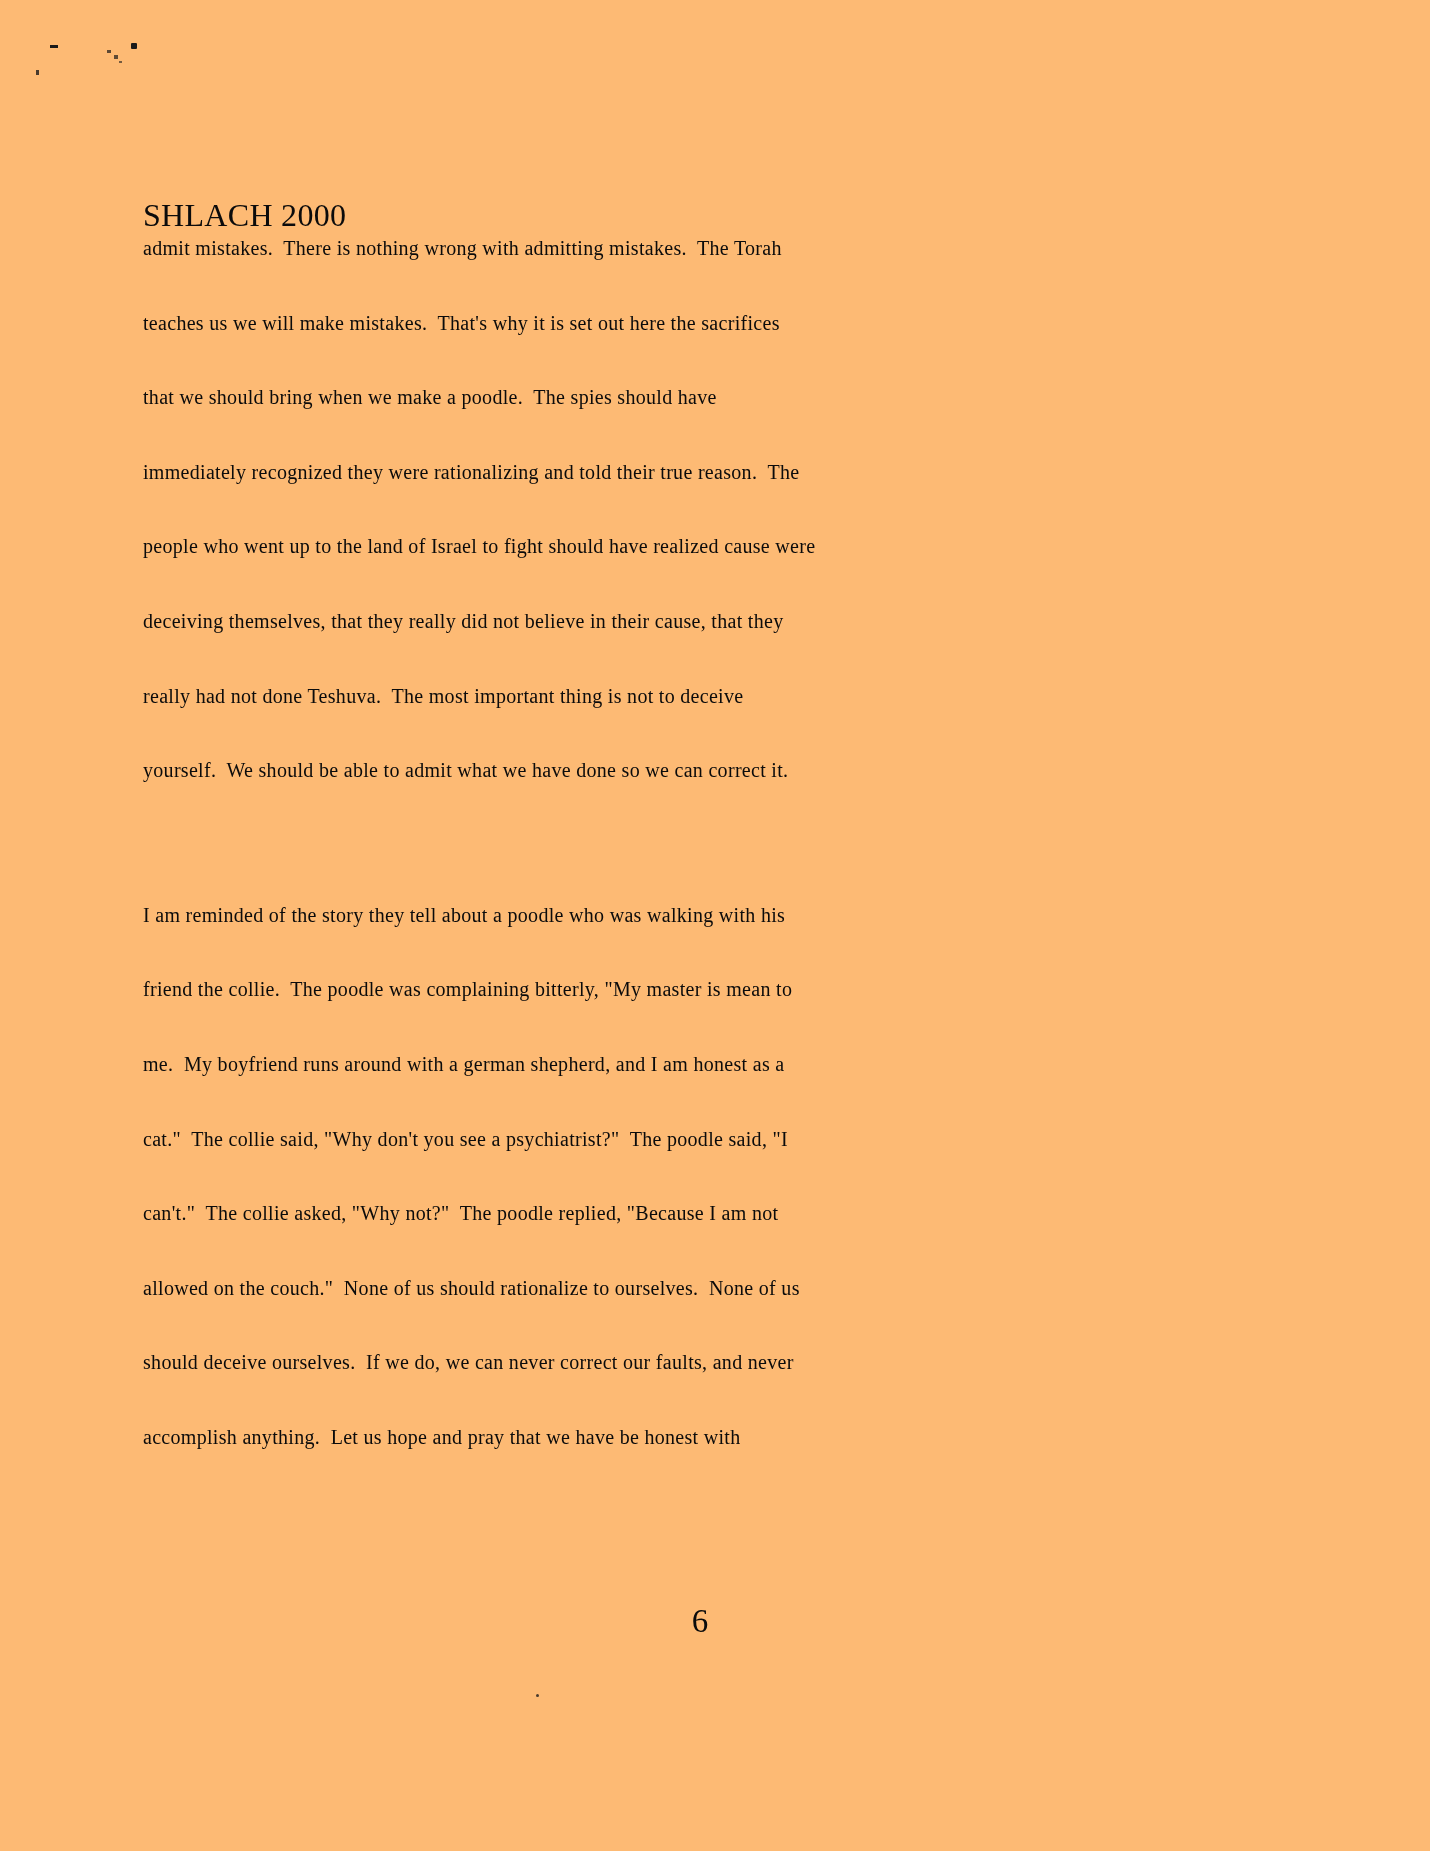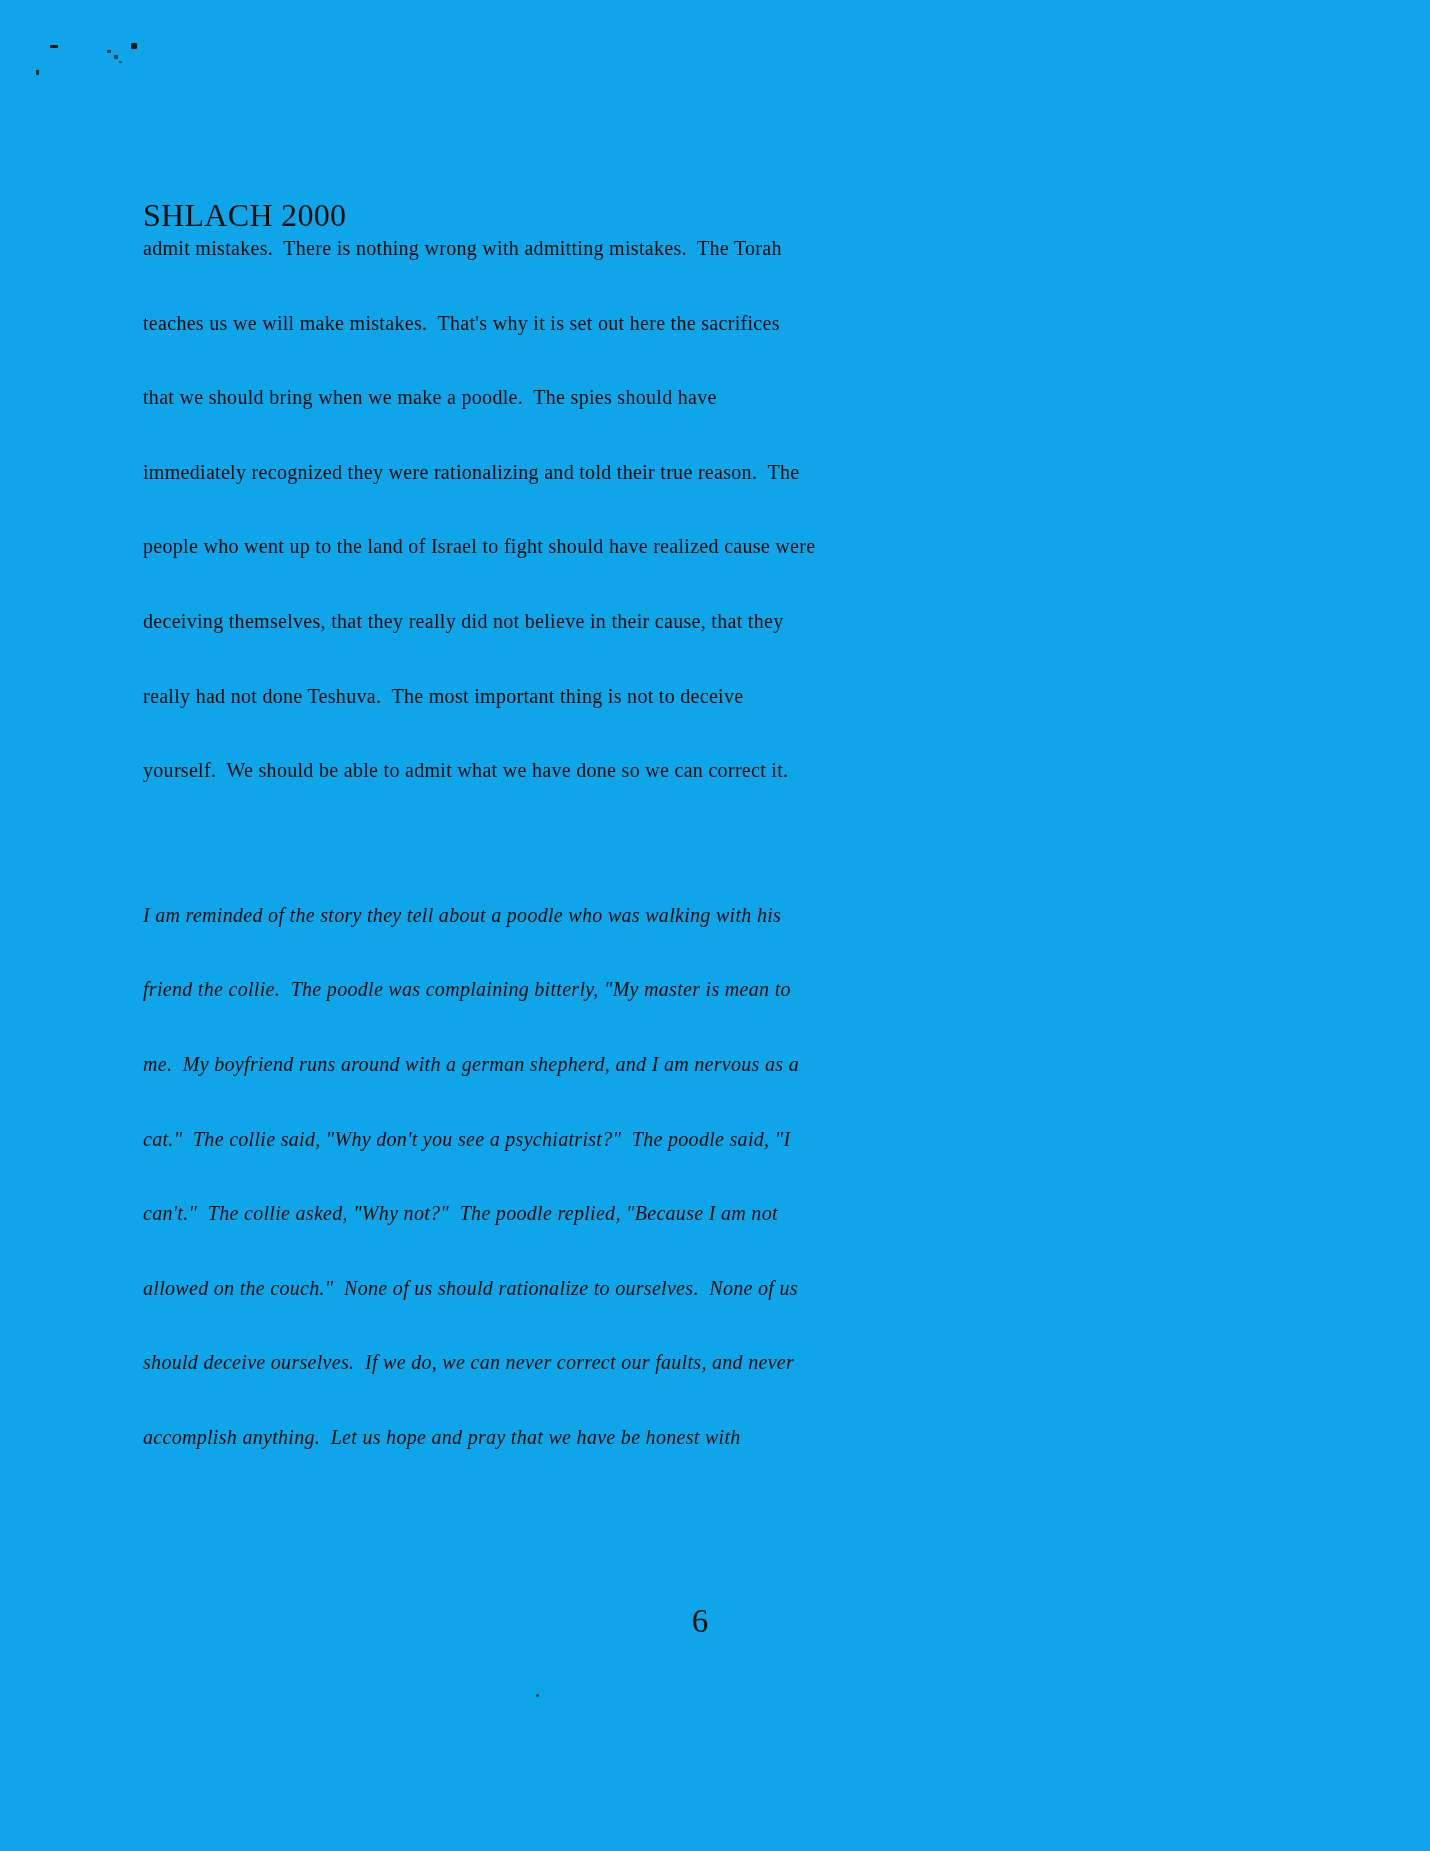--- a/index.html
+++ b/index.html
@@ -4,21 +4,21 @@
 <style>
   html, body {
     margin: 0;
     padding: 0;
     background: #e8e8e8;
   }
   .page {
     position: relative;
     width: 1430px;
     height: 1851px;
-    background: #0ea5e9;
+    background: #fdba74;
     overflow: hidden;
     font-family: "Liberation Serif", "DejaVu Serif", serif;
     color: #0b0b0b;
   }
   .doc-header {
     position: absolute;
     left: 143px;
     top: 123px;
     font-size: 32px;
     line-height: 37px;
@@ -31,21 +31,20 @@
     top: 211px;
     width: 1160px;
   }
   .paragraph {
     line-height: 74.6px;
     font-size: 20px;
     letter-spacing: 0.3px;
   }
   .paragraph.second {
     margin-top: 70px;
-    font-style: italic;
   }
   .line {
     white-space: pre;
   }
   .page-number {
     position: absolute;
     left: 640px;
     top: 1601px;
     width: 120px;
     text-align: center;
@@ -89,21 +88,21 @@
       <div class="line">immediately recognized they were rationalizing and told their true reason.  The</div>
       <div class="line">people who went up to the land of Israel to fight should have realized cause were</div>
       <div class="line">deceiving themselves, that they really did not believe in their cause, that they</div>
       <div class="line">really had not done Teshuva.  The most important thing is not to deceive</div>
       <div class="line">yourself.  We should be able to admit what we have done so we can correct it.</div>
     </div>
 
     <div class="paragraph second">
       <div class="line">I am reminded of the story they tell about a poodle who was walking with his</div>
       <div class="line">friend the collie.  The poodle was complaining bitterly, "My master is mean to</div>
-      <div class="line">me.  My boyfriend runs around with a german shepherd, and I am nervous as a</div>
+      <div class="line">me.  My boyfriend runs around with a german shepherd, and I am honest as a</div>
       <div class="line">cat."  The collie said, "Why don't you see a psychiatrist?"  The poodle said, "I</div>
       <div class="line">can't."  The collie asked, "Why not?"  The poodle replied, "Because I am not</div>
       <div class="line">allowed on the couch."  None of us should rationalize to ourselves.  None of us</div>
       <div class="line">should deceive ourselves.  If we do, we can never correct our faults, and never</div>
       <div class="line">accomplish anything.  Let us hope and pray that we have be honest with</div>
     </div>
   </div>
 
   <div class="page-number">6</div>
 

